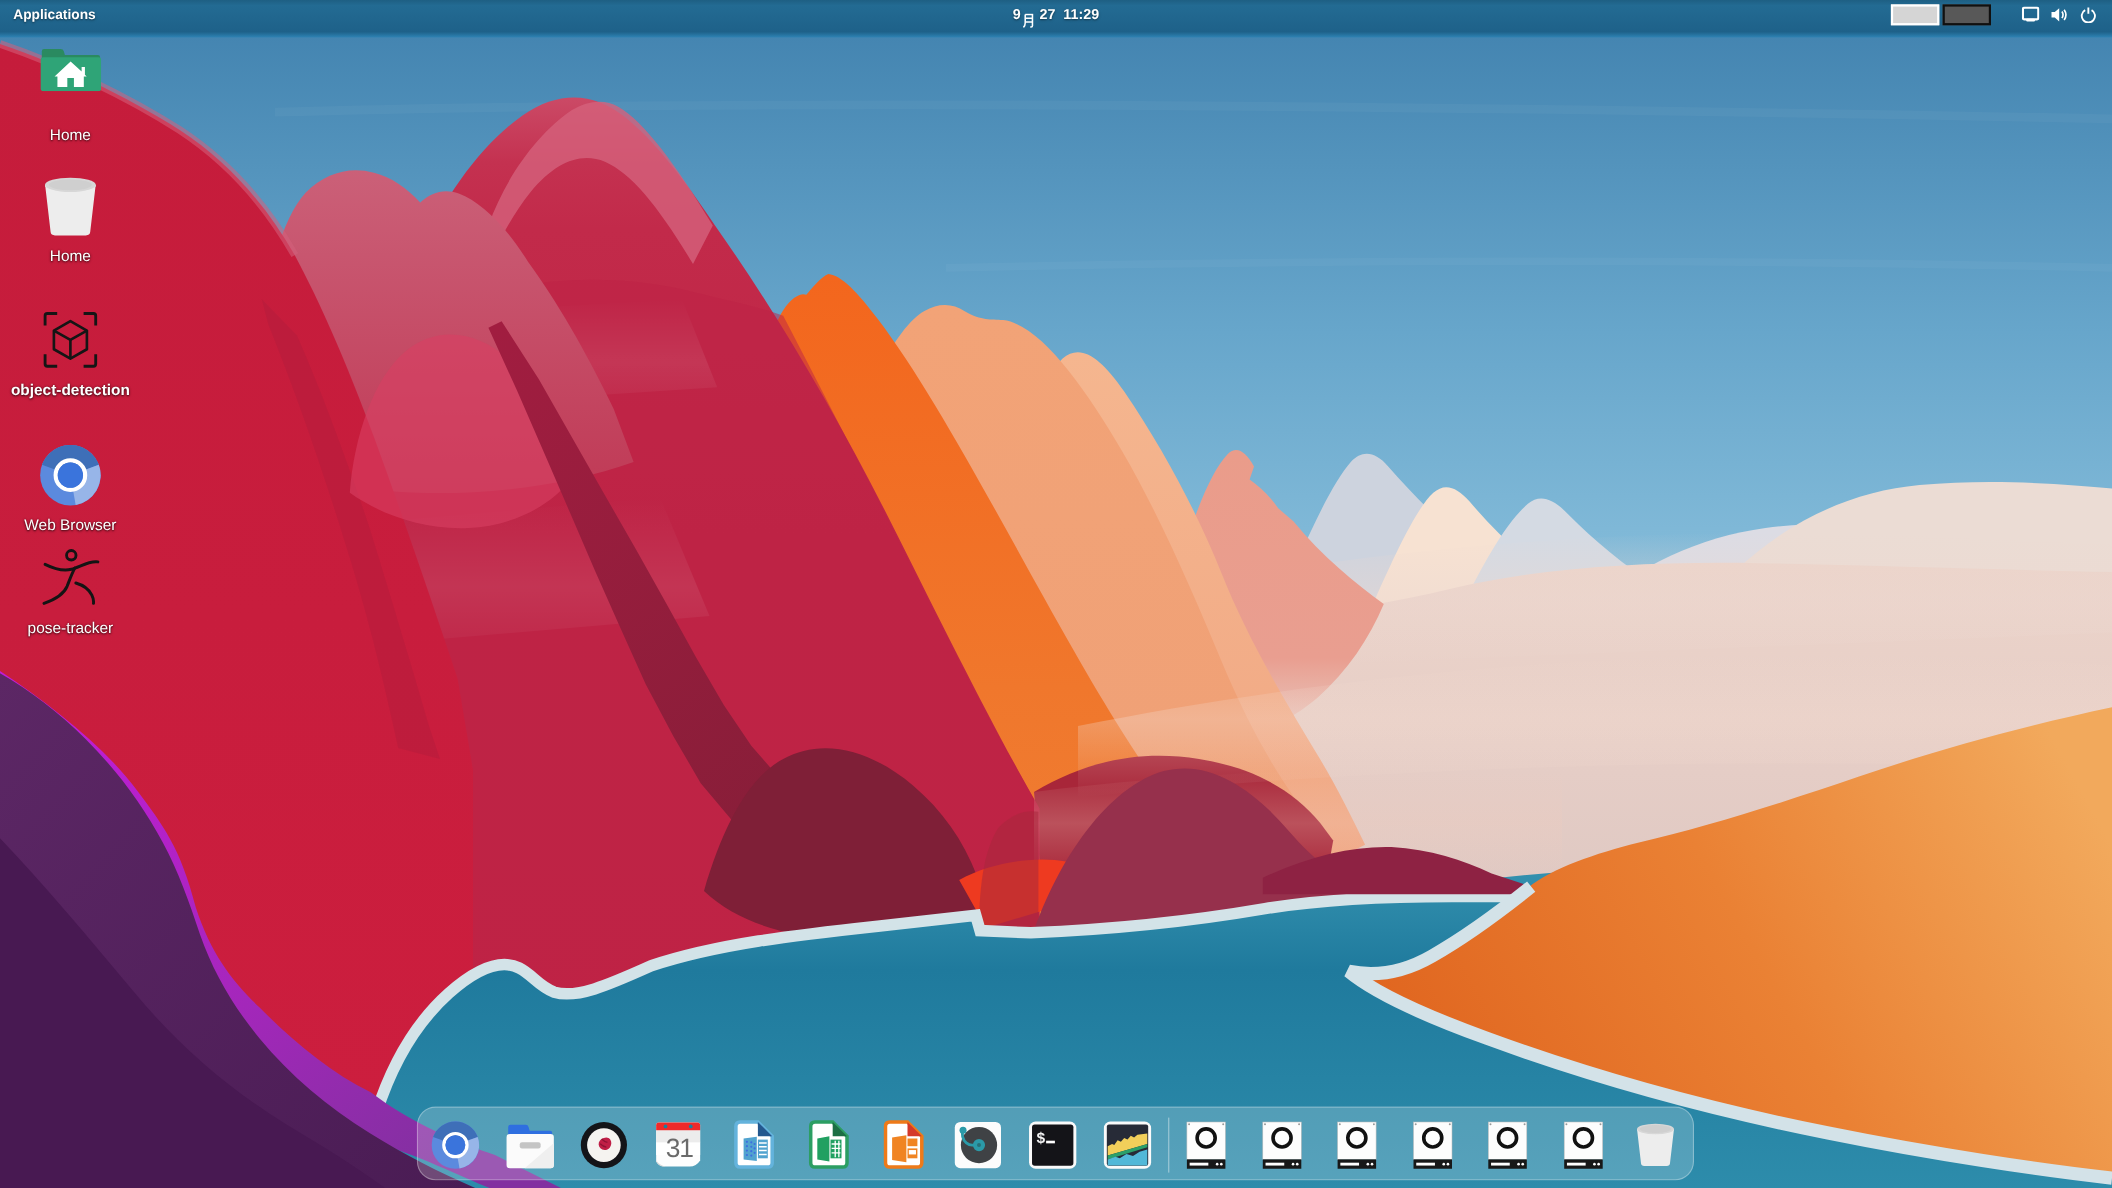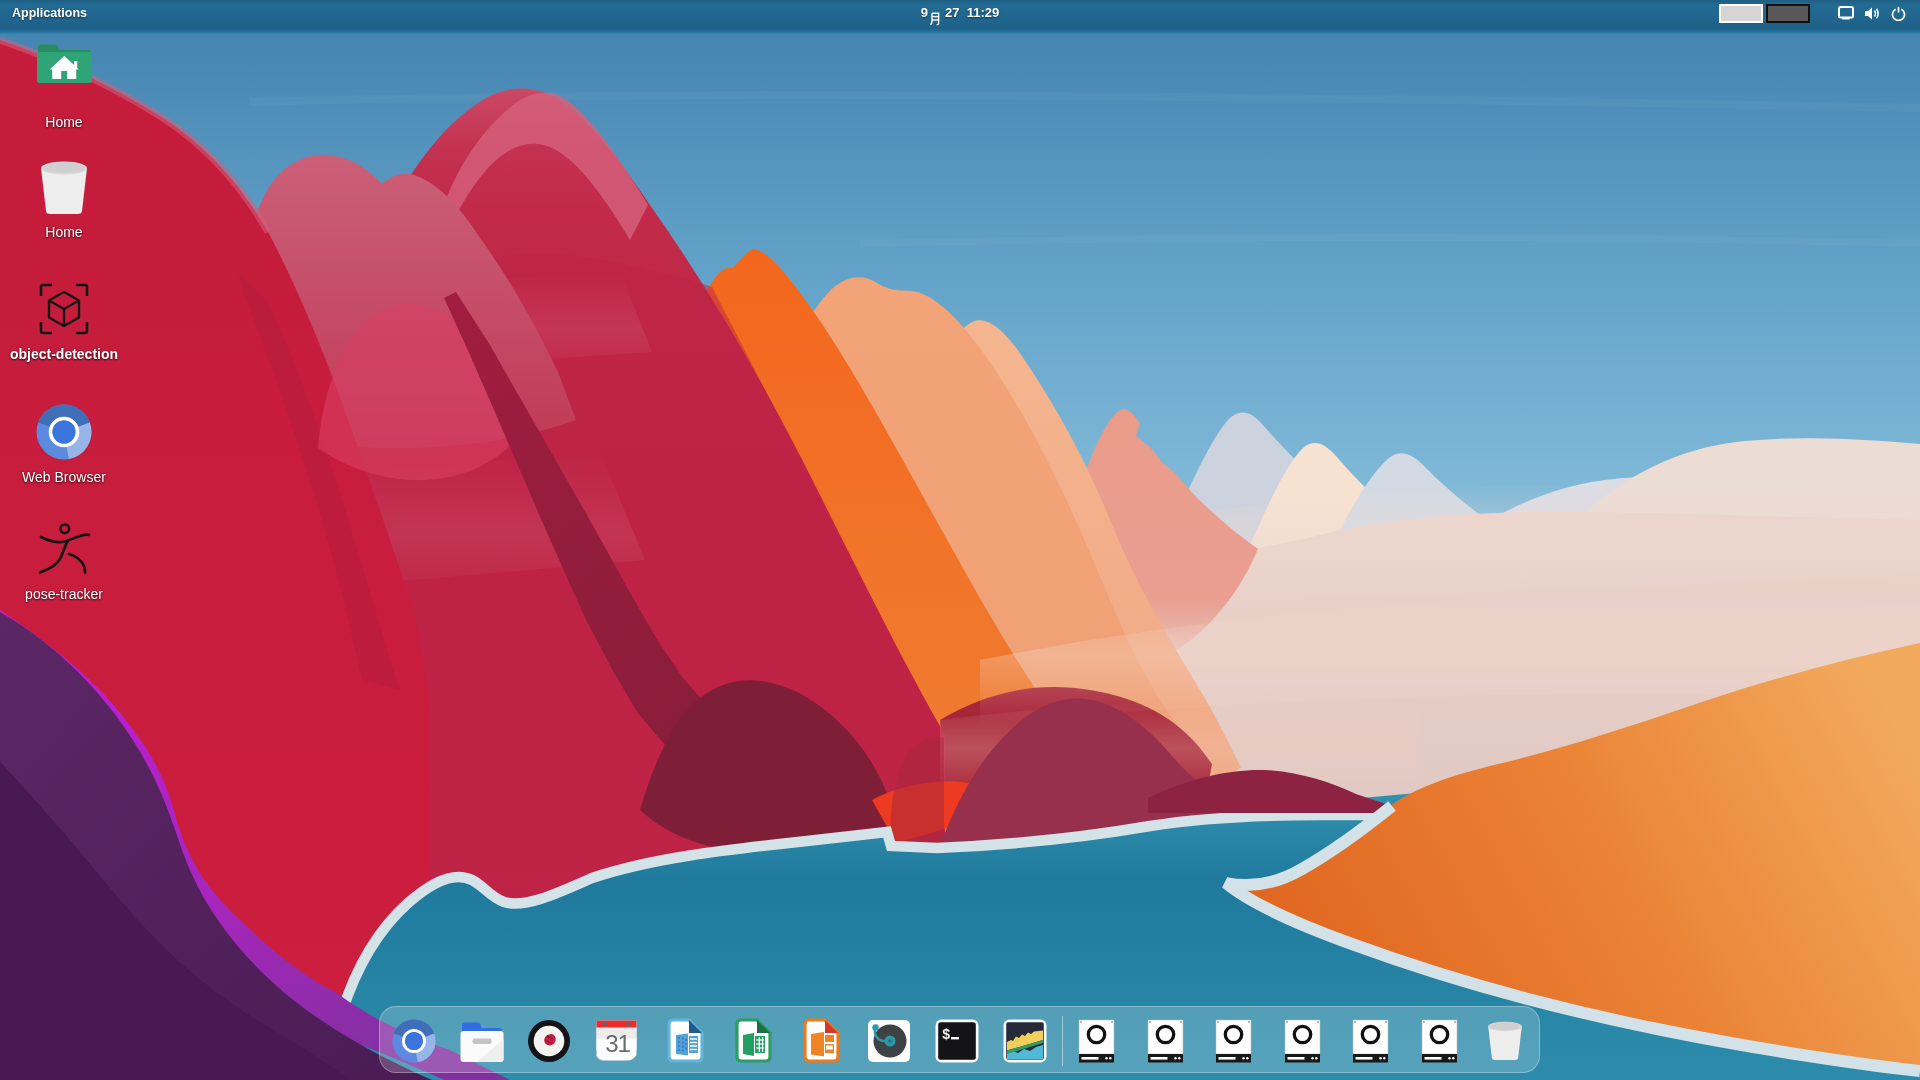--- a/index.html
+++ b/index.html
@@ -220,21 +220,21 @@
 <div class="dicon" style="left:14px;top:404px;width:100px;justify-content:space-between;">
 <svg width="56" height="56" viewBox="0 0 56 56">
 <circle cx="28" cy="28" r="27.5" fill="#5b8ade"></circle>
 <path d="M28,28 L2.2,18.6 A27.5,27.5 0 0 1 53.8,18.6 Z" fill="#3e6fb8"></path>
 <path d="M28,28 L53.8,18.6 A27.5,27.5 0 0 1 32.8,55.1 Z" fill="#97b5e8"></path>
 <circle cx="28" cy="28" r="13.4" fill="none" stroke="#fff" stroke-width="3.8"></circle>
 <circle cx="28" cy="28" r="11.5" fill="#3a74dc"></circle>
 </svg>
 <span class="lbl" style="margin-top:9px;">Web Browser</span>
 </div>
-<div class="dicon" style="left:14px;top:516px;width:100px;">
+<div class="dicon" style="left:14px;top:492px;width:100px;">
 <svg width="58" height="58" viewBox="0 0 58 58">
 <circle cx="29.8" cy="12.8" r="4.3" fill="none" stroke="#141414" stroke-width="2.6"></circle>
 <g fill="none" stroke="#141414" stroke-width="2.7" stroke-linecap="round">
 <path d="M6,21 C15,25.5 24,27 30,25.5 C37,23.8 46,17.5 54,18.8"></path>
 <path d="M33,24.5 C30,30 28,36 26,41 C23,48 15,53 5,56.5"></path>
 <path d="M34,38 C41,40 46,44 48.5,49 C50,52 50.3,54 50,56.5"></path>
 </g>
 </svg>
 <span class="lbl" style="margin-top:12px;">pose-tracker</span>
 </div>

